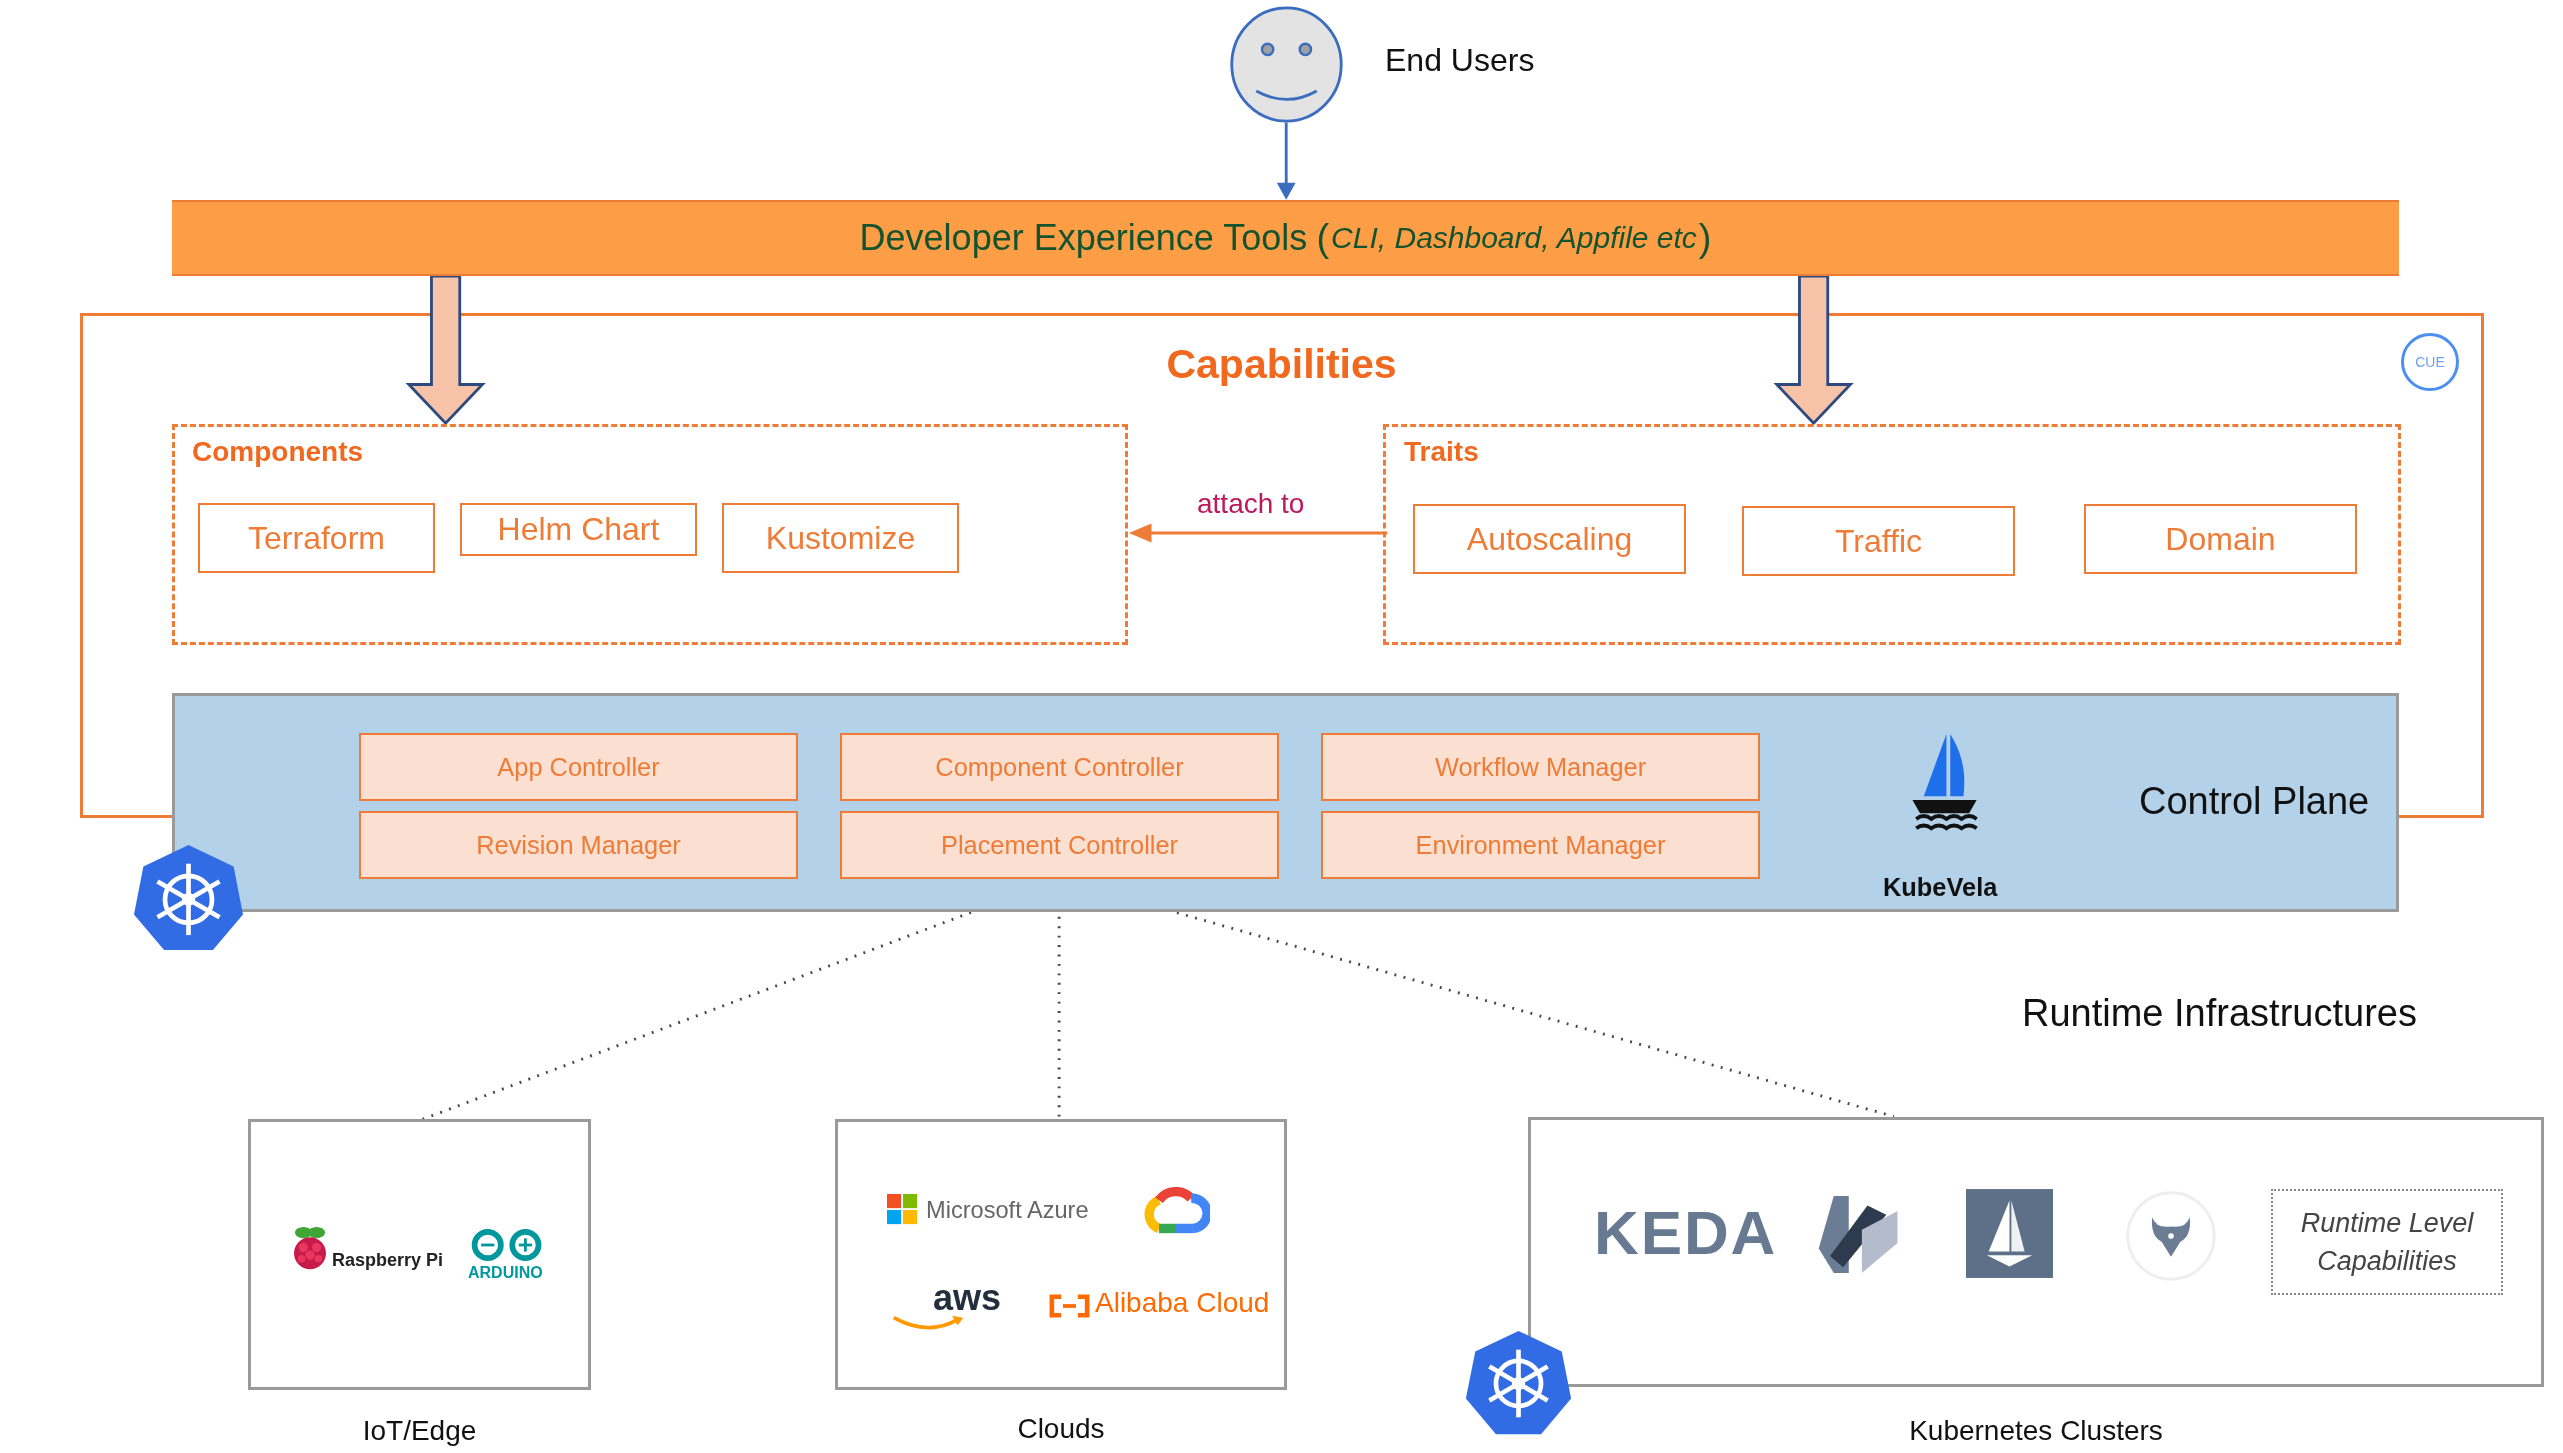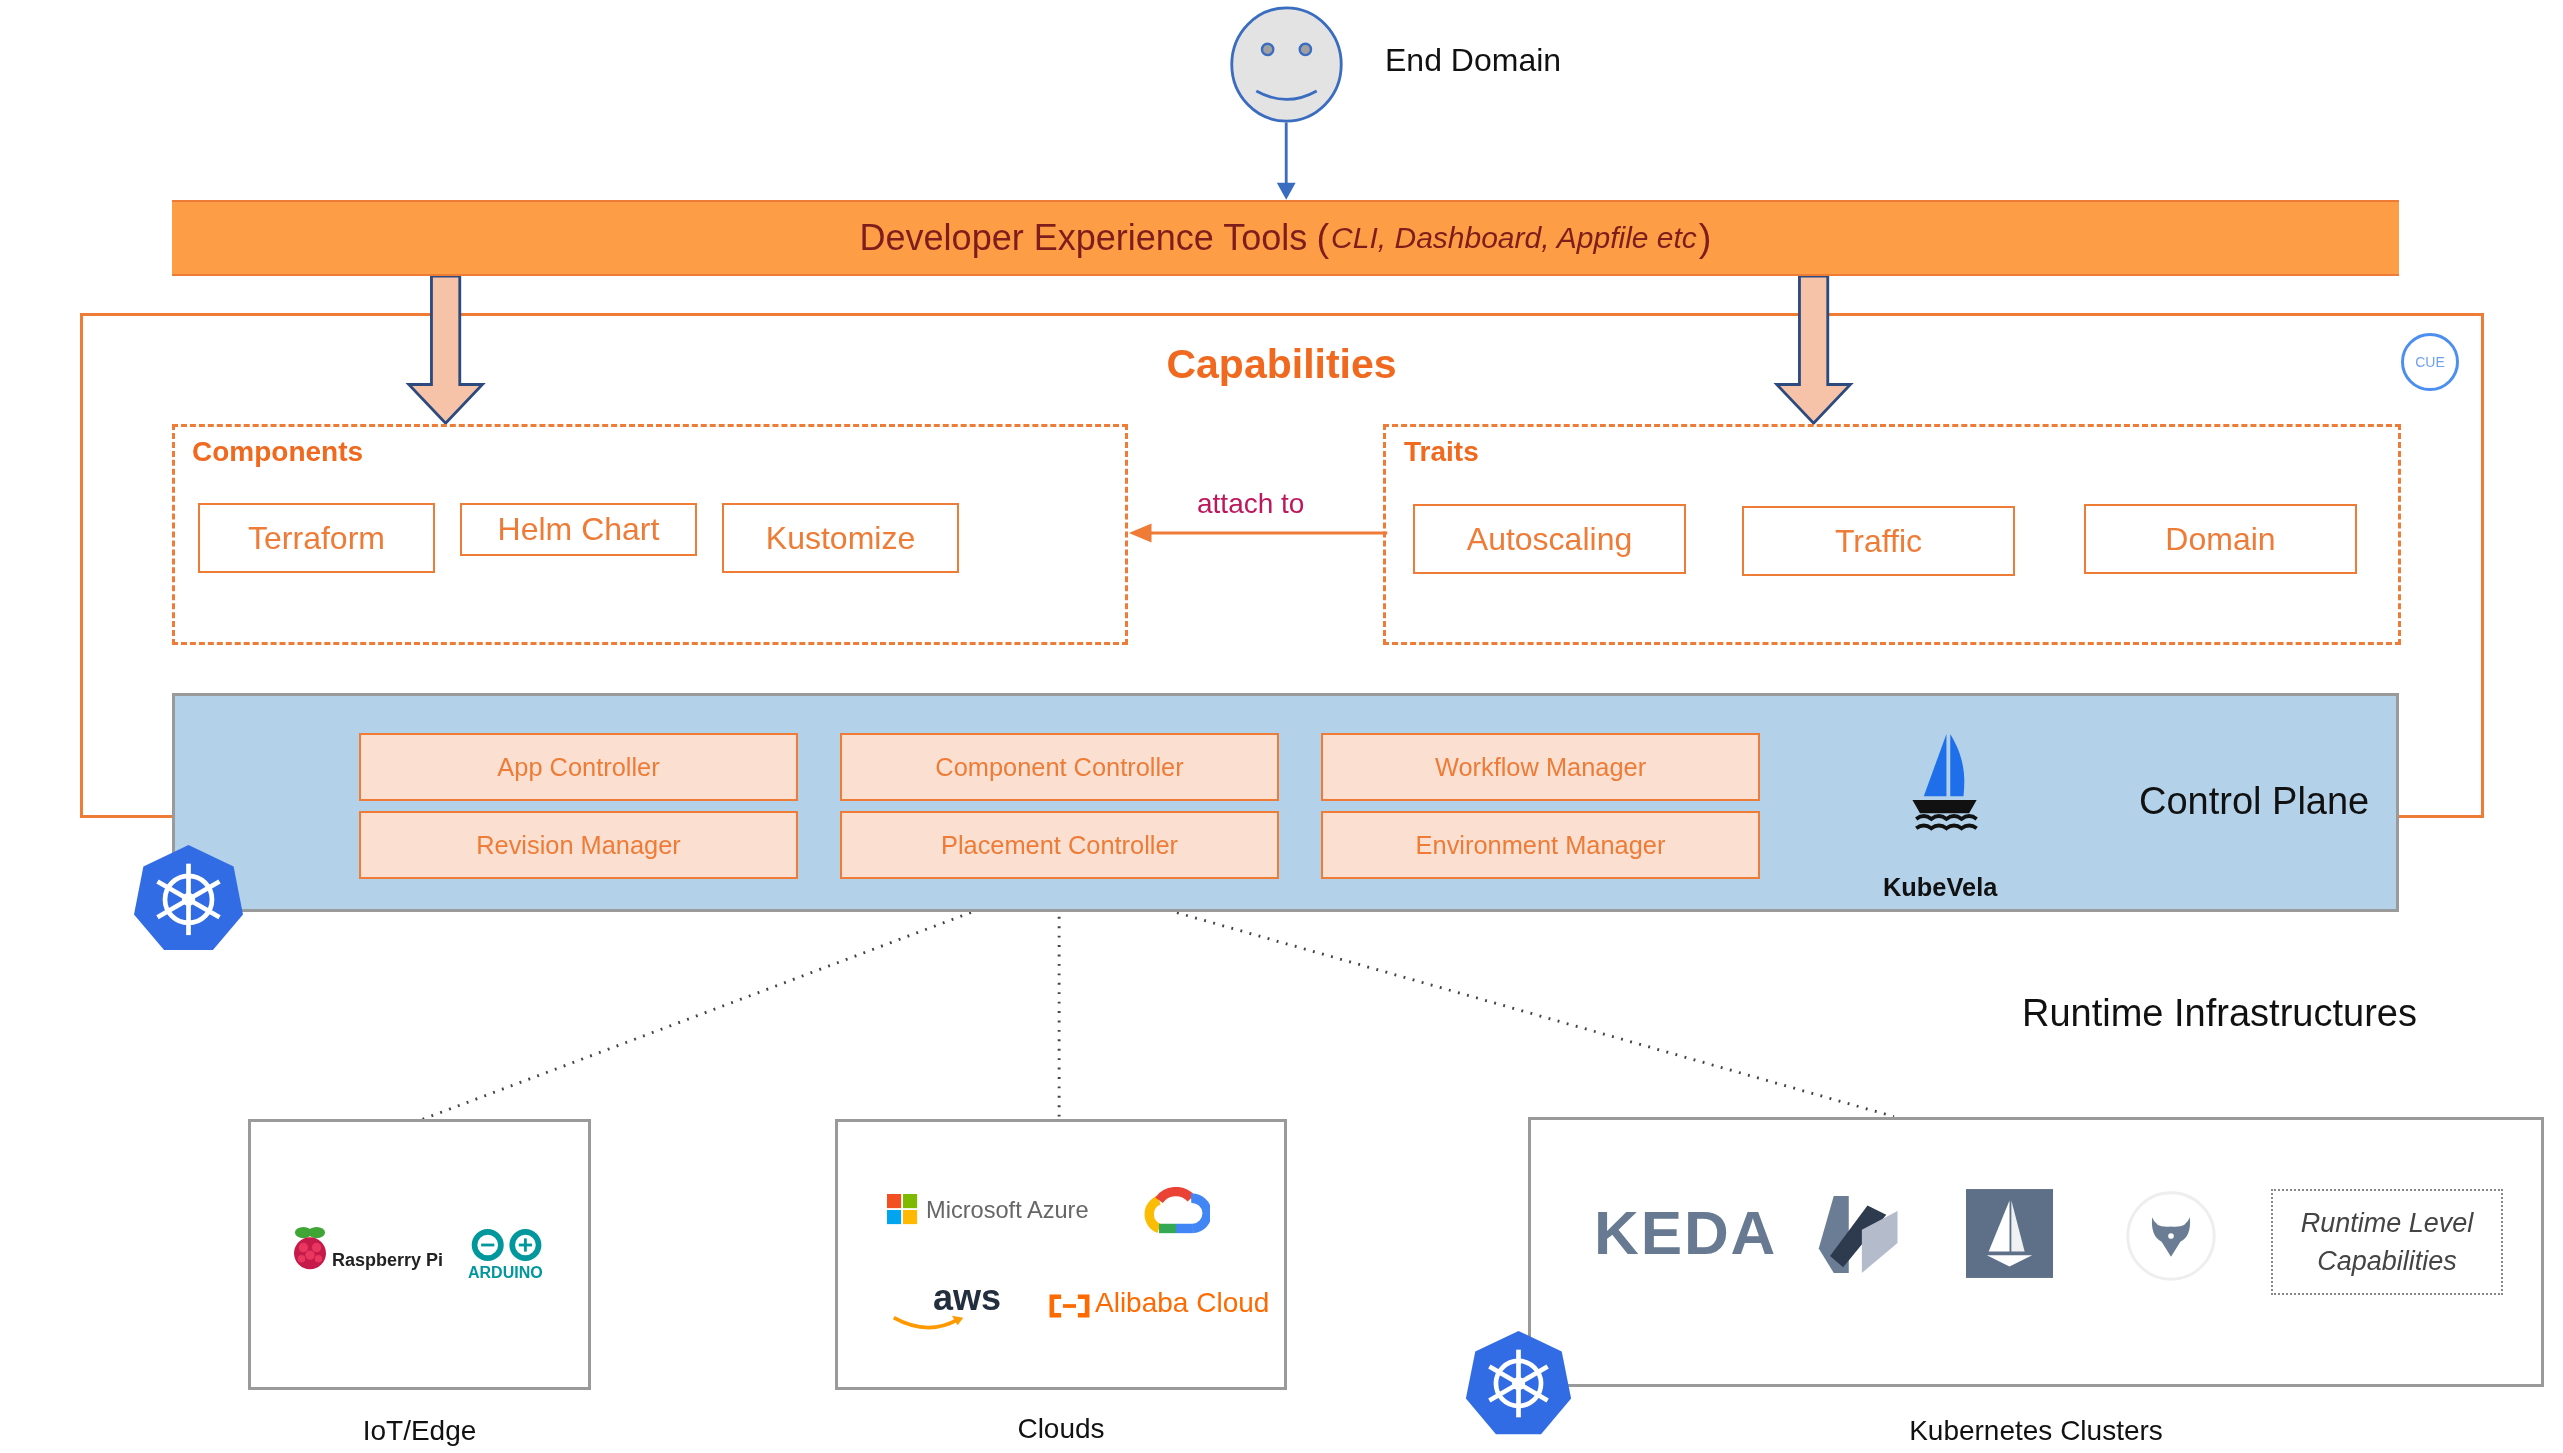--- a/index.html
+++ b/index.html
@@ -3,21 +3,21 @@
 <meta charset="utf-8">
 <style>
   html, body { margin:0; padding:0; background:#ffffff; }
   body { width:2563px; height:1453px; position:relative; overflow:hidden;
          font-family:"Liberation Sans", "DejaVu Sans", sans-serif; }
   .abs { position:absolute; }
   svg.layer { position:absolute; left:0; top:0; }
   .face-label { left:1385px; top:42px; font-size:32px; color:#111; }
   .dx-bar { left:172px; top:200px; width:2227px; height:76px; background:#fd9d45;
             border-top:2.8px solid #ee7b36; border-bottom:2.8px solid #ee7b36; box-sizing:border-box;
-            display:flex; align-items:center; justify-content:center; color:#7f1d1d; font-size:36px; }
+            display:flex; align-items:center; justify-content:center; color:#14532d; font-size:36px; }
   .dx-bar .paren { font-size:38px; }
   .dx-bar .italic { font-style:italic; font-size:30px; margin:0 1.9px; }
   .app-box { left:80px; top:313px; width:2404px; height:505px; border:3.8px solid #ee7b36; box-sizing:border-box; }
   .app-title { left:0; width:2563px; top:341px; text-align:center; font-size:41px; font-weight:bold; color:#f0691f; }
   .cue { left:2401px; top:333px; width:58px; height:58px; border-radius:50%; border:3.8px solid #4d8ff0;
          box-sizing:border-box; display:flex; align-items:center; justify-content:center;
          color:#6fa0f0; font-size:14px; background:#fff; }
   .dashed { border:3.8px dashed #ee7b36; box-sizing:border-box; }
   .group-title { font-size:28px; font-weight:bold; color:#f0691f; }
   .item { border:2.8px solid #ee7b36; box-sizing:border-box; display:flex; align-items:center; justify-content:center;
@@ -48,21 +48,21 @@
   <line x1="1124" y1="933" x2="1124" y2="1188" stroke="#444" stroke-width="3" stroke-dasharray="2,8"></line>
   <line x1="1124" y1="933" x2="2010" y2="1185" stroke="#444" stroke-width="3" stroke-dasharray="2,8"></line>
 </svg>
 
 <svg class="abs" style="left:1228px;top:5.7px;" width="117" height="117" viewBox="0 0 124 124">
   <ellipse cx="62" cy="62" rx="58" ry="60" fill="#e3e3e3" stroke="#3a6cc0" stroke-width="3"></ellipse>
   <circle cx="42" cy="46" r="6" fill="#a0a0a0" stroke="#3a6cc0" stroke-width="2.5"></circle>
   <circle cx="82" cy="46" r="6" fill="#a0a0a0" stroke="#3a6cc0" stroke-width="2.5"></circle>
   <path d="M30 90 Q62 108 94 90" fill="none" stroke="#3a6cc0" stroke-width="3"></path>
 </svg>
-<div class="abs face-label">End Domain</div>
+<div class="abs face-label">End Users</div>
 
 <div class="abs app-box"></div>
 
 <div class="abs dx-bar">
   <span>Developer Experience Tools</span>
   <span style="margin-left:9.4px;" class="paren">(</span>
   <span class="italic">CLI, Dashboard, Appfile etc</span>
   <span class="paren">)</span>
 </div>
 

